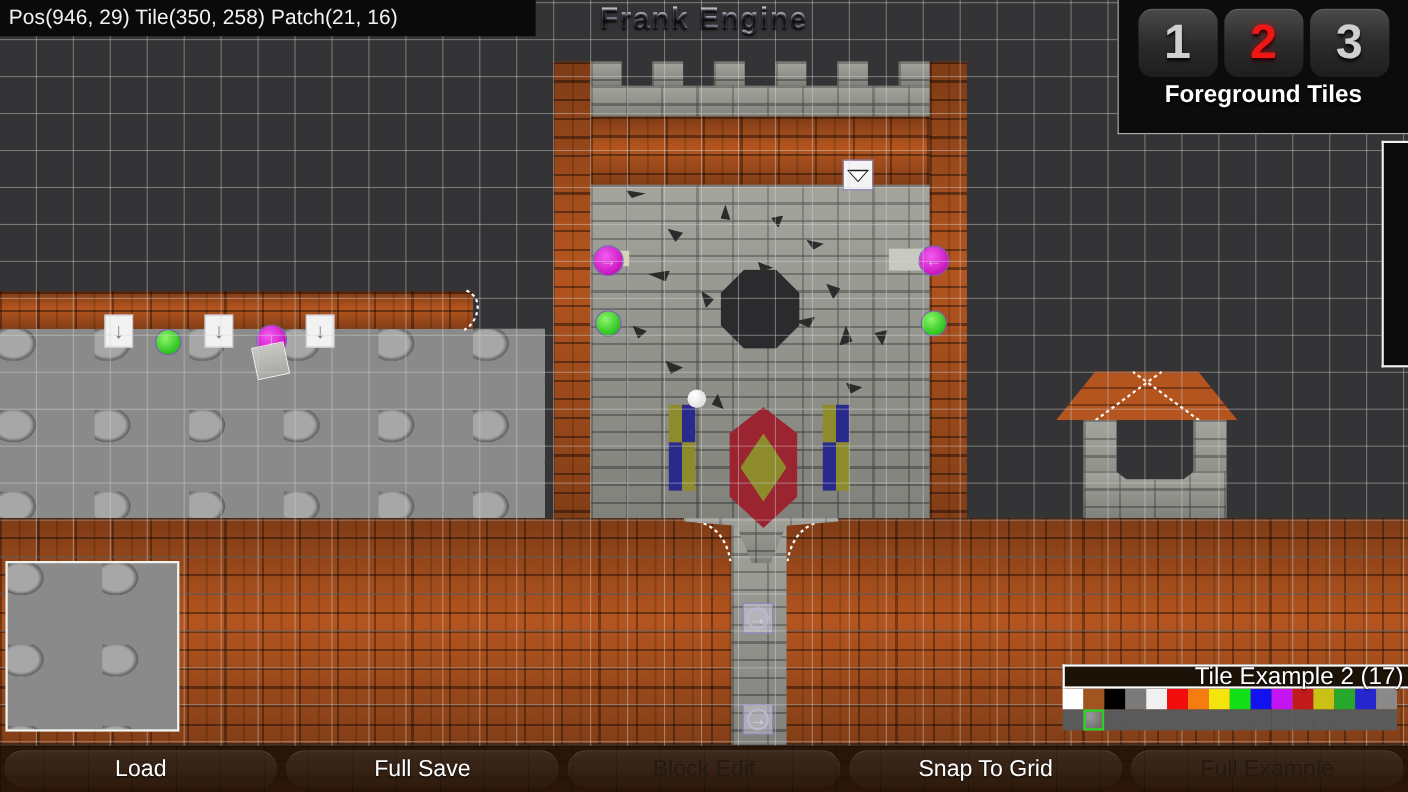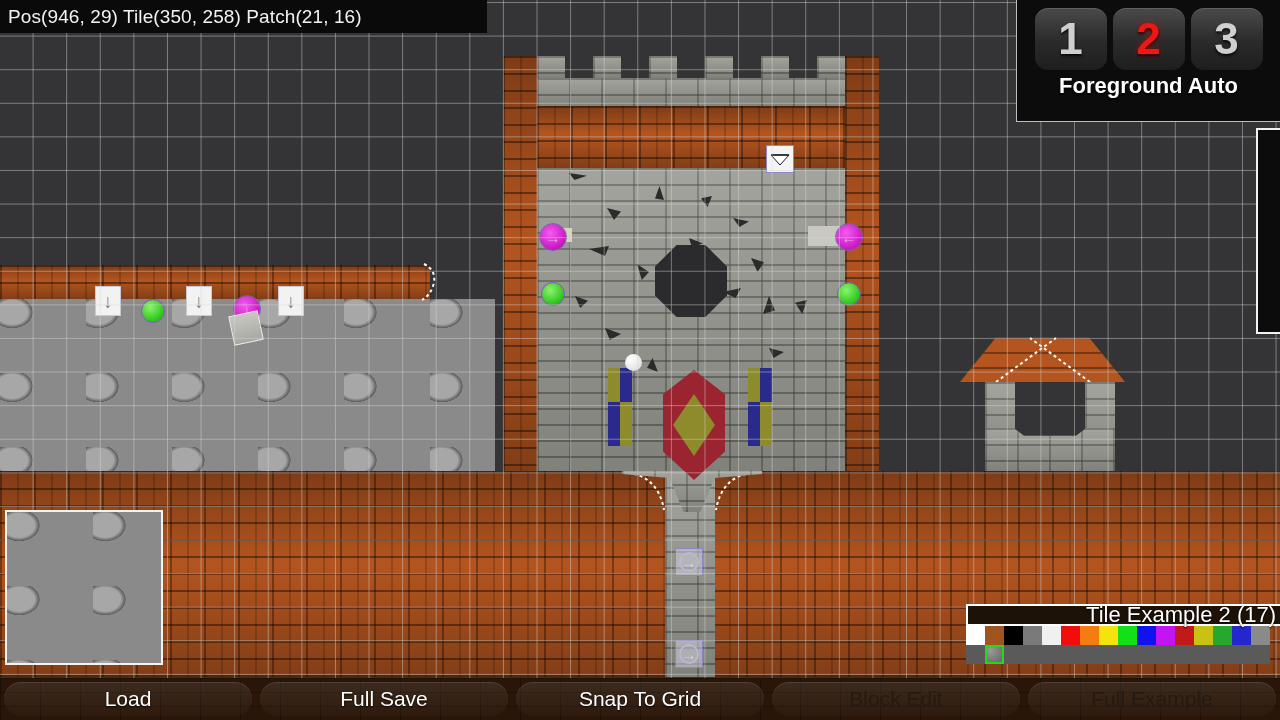--- a/index.html
+++ b/index.html
@@ -382,28 +382,29 @@
       <span class="ring"></span>→
     </div>
 
     <div class="grid-overlay"></div>
   </div>
 
   <div class="hud" id="pos-readout">
     <span>Pos(946, 29) Tile(350, 258) Patch(21, 16)</span>
   </div>
 
+  <div class="hud" id="engine-title">Frank Engine</div>
 
   <div class="hud" id="layer-panel">
     <div class="layer-row">
       <div class="layer-btn">1</div>
       <div class="layer-btn active">2</div>
       <div class="layer-btn">3</div>
     </div>
-    <div id="layer-label">Foreground Auto</div>
+    <div id="layer-label">Foreground Tiles</div>
   </div>
 
   <div class="hud" id="right-strip"></div>
 
   <div class="hud rock" id="tile-preview"></div>
 
   <div class="hud" id="palette">
     <div id="palette-title">
       <span>Tile Example 2 (17)</span>
     </div>
@@ -441,17 +442,17 @@
         <div class="swatch"></div>
         <div class="swatch"></div>
         <div class="swatch"></div>
         <div class="swatch"></div>
       </div>
   </div>
 
   <div class="hud" id="toolbar">
       <div class="tool-btn">Load</div>
       <div class="tool-btn">Full Save</div>
+      <div class="tool-btn dim">Block Edit</div>
       <div class="tool-btn">Snap To Grid</div>
-      <div class="tool-btn dim">Block Edit</div>
       <div class="tool-btn dim">Full Example</div>
     </div>
 </div>
 
 </body></html>

